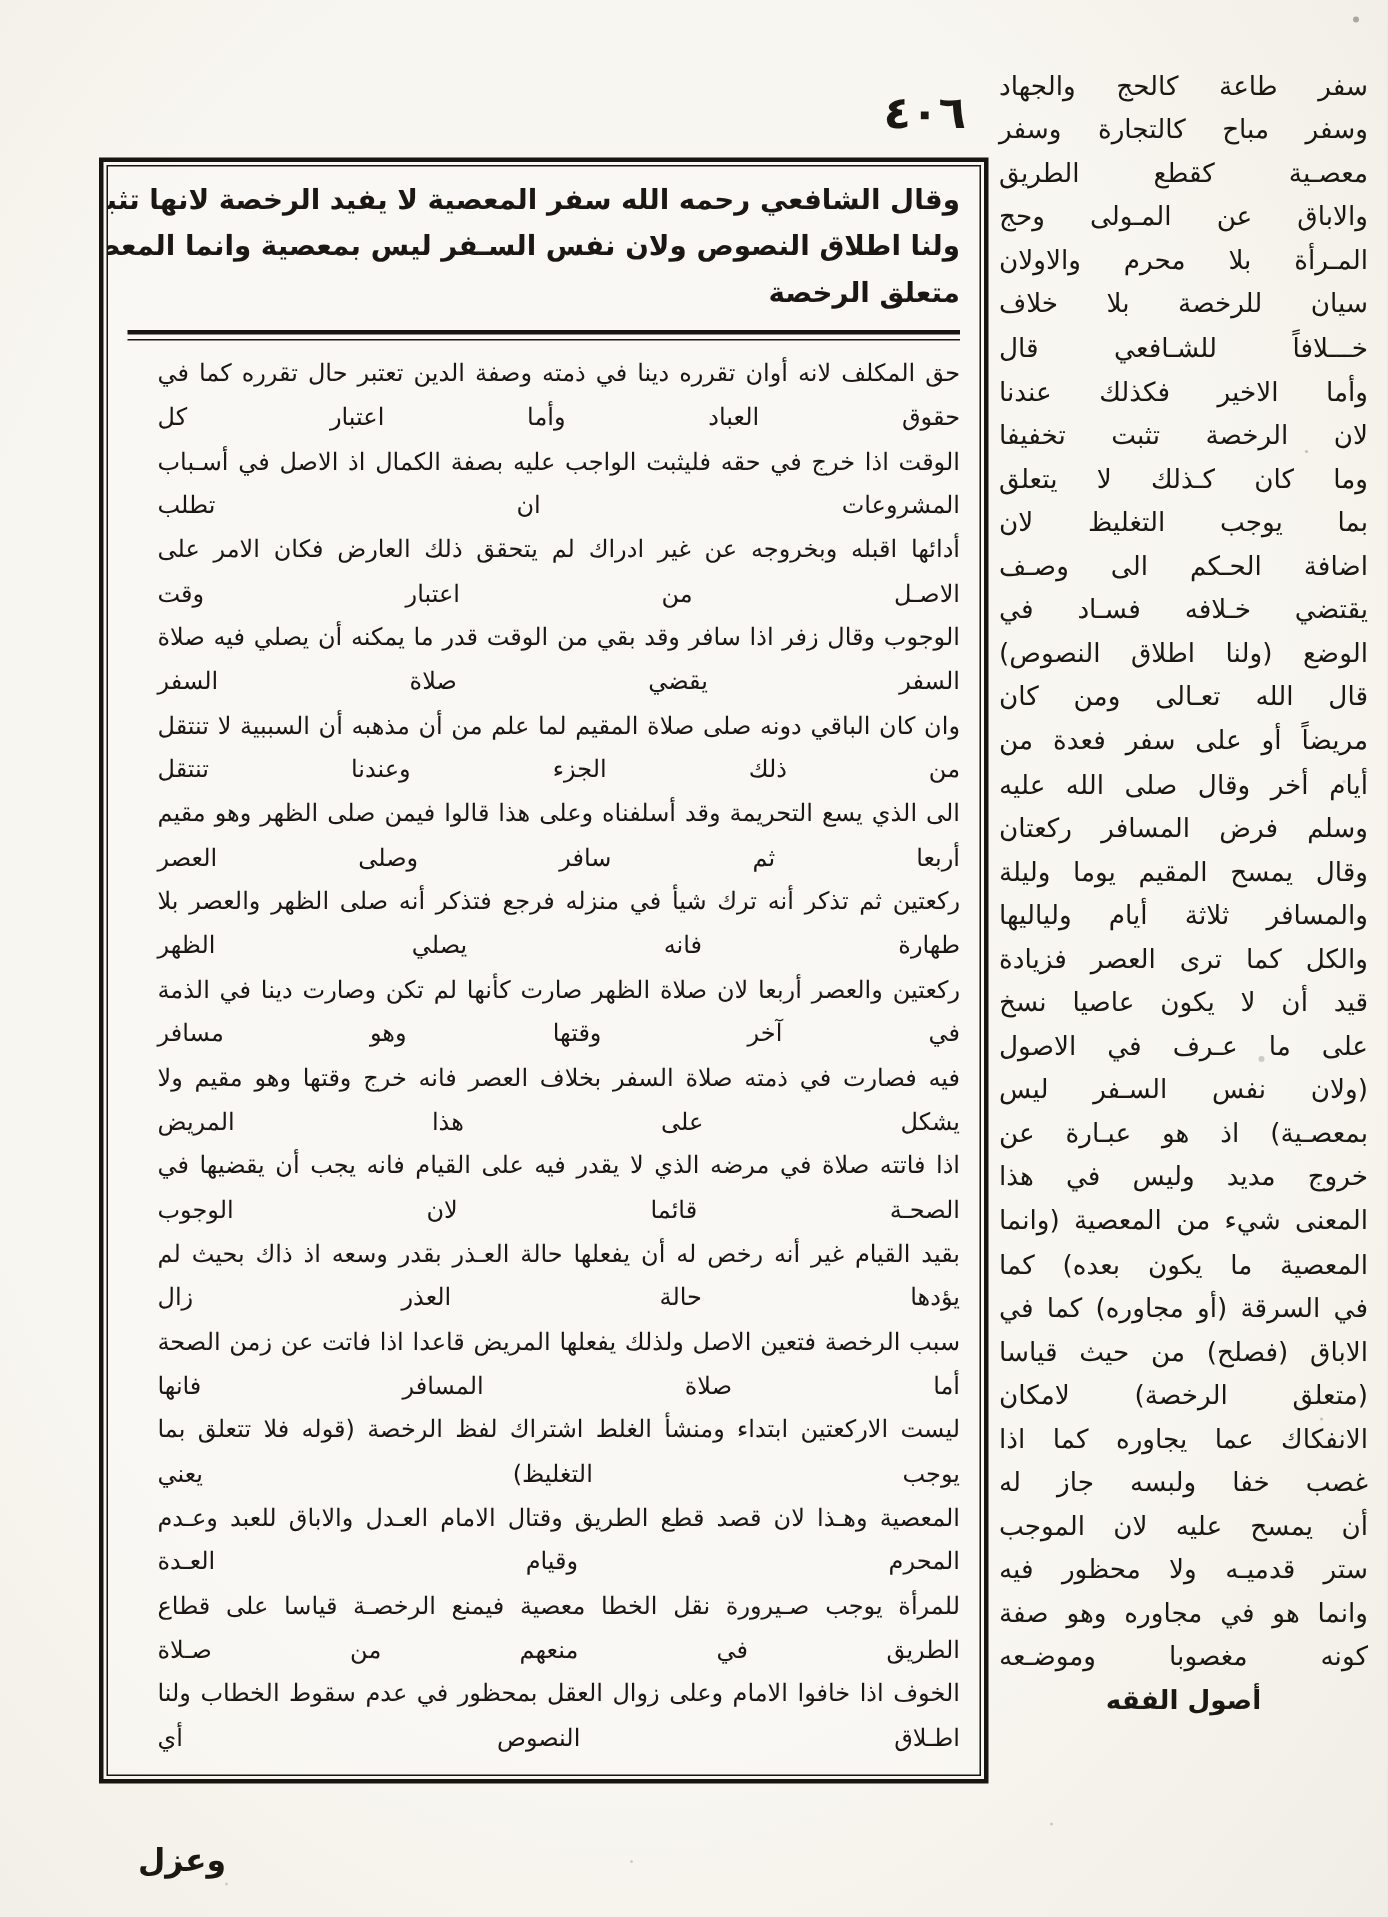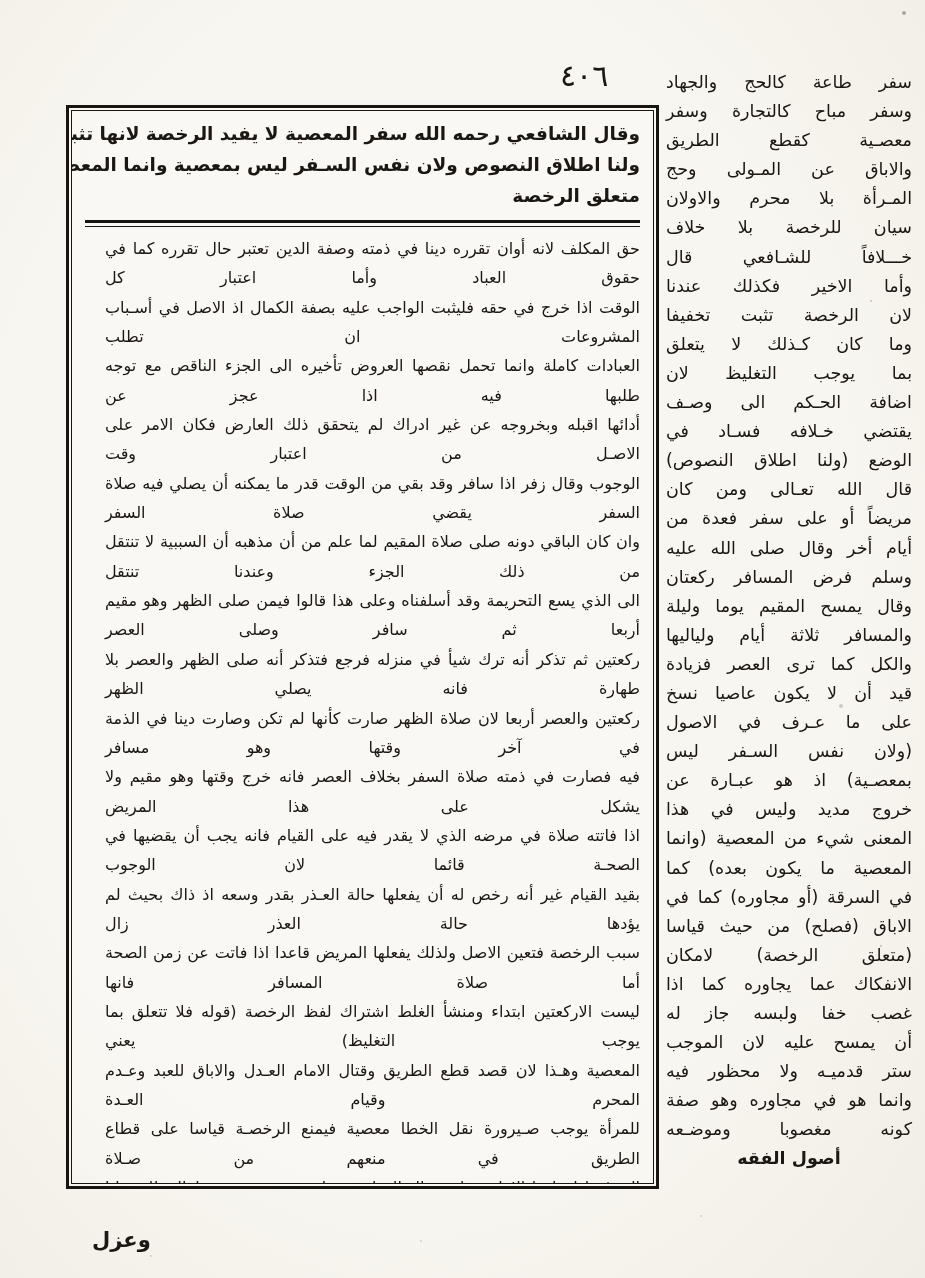--- a/index.html
+++ b/index.html
@@ -12,22 +12,22 @@
     width:925px;height:1278px;
     margin:0 auto;
     background:#f6f4ee;
     background:radial-gradient(ellipse at 45% 45%, #f8f6f0 60%, #efede5 100%);
     color:#1b1713;
     overflow:hidden;
   }
   .page-number{
     position:absolute;
     top:58px;left:560px;width:84px;
-    text-align:left;
-    font-size:30px;font-weight:normal;
+    text-align:right;
+    font-size:30px;font-weight:bold;
     letter-spacing:4px;
   }
   
   .main-box{
     position:absolute;
     left:66px;top:105px;
     width:593px;height:1084px;
     border:3px solid #181410;
     box-sizing:border-box;
     background:rgba(255,255,255,0.25);
@@ -67,21 +67,21 @@
     text-align-last:justify;
     text-justify:inter-word;
     margin-left:20px;
   }
   .body-lines div:last-child{
     text-align-last:justify;
   }
   
   .margin-col{
     position:absolute;
-    top:68px;left:666px;width:246px;
+    top:44px;left:666px;width:246px;
   }
   .margin-col div{
     direction:rtl;
     font-size:17.5px;
     line-height:29.1px;
     height:29.1px;
     text-align:justify;
     text-align-last:justify;
     white-space:nowrap;
     overflow:visible;
@@ -125,21 +125,20 @@
           <div>وقال الشافعي رحمه الله سفر المعصية لا يفيد الرخصة لانها تثبت تخفيفا فلا تتعلق بما يوجب التغليظ</div>
           <div>ولنا اطلاق النصوص ولان نفس السـفر ليس بمعصية وانما المعصـية ما يكون بعـده أو يجاوره فصلح</div>
           <div>متعلق الرخصة</div>
         </div>
 
       <div class="rule-separator"></div>
 
       <div class="body-lines">
           <div>حق المكلف لانه أوان تقرره دينا في ذمته وصفة الدين تعتبر حال تقرره كما في حقوق العباد وأما اعتبار كل</div>
           <div>الوقت اذا خرج في حقه فليثبت الواجب عليه بصفة الكمال اذ الاصل في أسـباب المشروعات ان تطلب</div>
-          <div>العبادات كاملة وانما تحمل نقصها العروض تأخيره الى الجزء الناقص مع توجه طلبها فيه اذا عجز عن</div>
           <div>أدائها اقبله وبخروجه عن غير ادراك لم يتحقق ذلك العارض فكان الامر على الاصـل من اعتبار وقت</div>
           <div>الوجوب وقال زفر اذا سافر وقد بقي من الوقت قدر ما يمكنه أن يصلي فيه صلاة السفر يقضي صلاة السفر</div>
           <div>وان كان الباقي دونه صلى صلاة المقيم لما علم من أن مذهبه أن السببية لا تنتقل من ذلك الجزء وعندنا تنتقل</div>
           <div>الى الذي يسع التحريمة وقد أسلفناه وعلى هذا قالوا فيمن صلى الظهر وهو مقيم أربعا ثم سافر وصلى العصر</div>
           <div>ركعتين ثم تذكر أنه ترك شيأ في منزله فرجع فتذكر أنه صلى الظهر والعصر بلا طهارة فانه يصلي الظهر</div>
           <div>ركعتين والعصر أربعا لان صلاة الظهر صارت كأنها لم تكن وصارت دينا في الذمة في آخر وقتها وهو مسافر</div>
           <div>فيه فصارت في ذمته صلاة السفر بخلاف العصر فانه خرج وقتها وهو مقيم ولا يشكل على هذا المريض</div>
           <div>اذا فاتته صلاة في مرضه الذي لا يقدر فيه على القيام فانه يجب أن يقضيها في الصحـة قائما لان الوجوب</div>
           <div>بقيد القيام غير أنه رخص له أن يفعلها حالة العـذر بقدر وسعه اذ ذاك بحيث لم يؤدها حالة العذر زال</div>
           <div>سبب الرخصة فتعين الاصل ولذلك يفعلها المريض قاعدا اذا فاتت عن زمن الصحة أما صلاة المسافر فانها</div>

